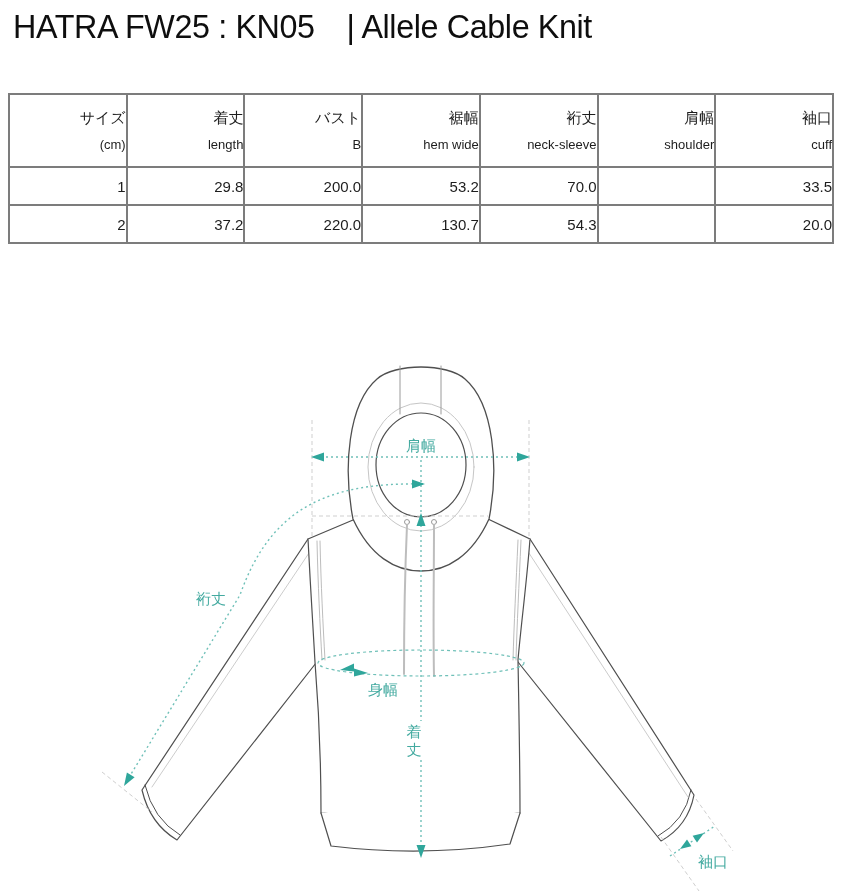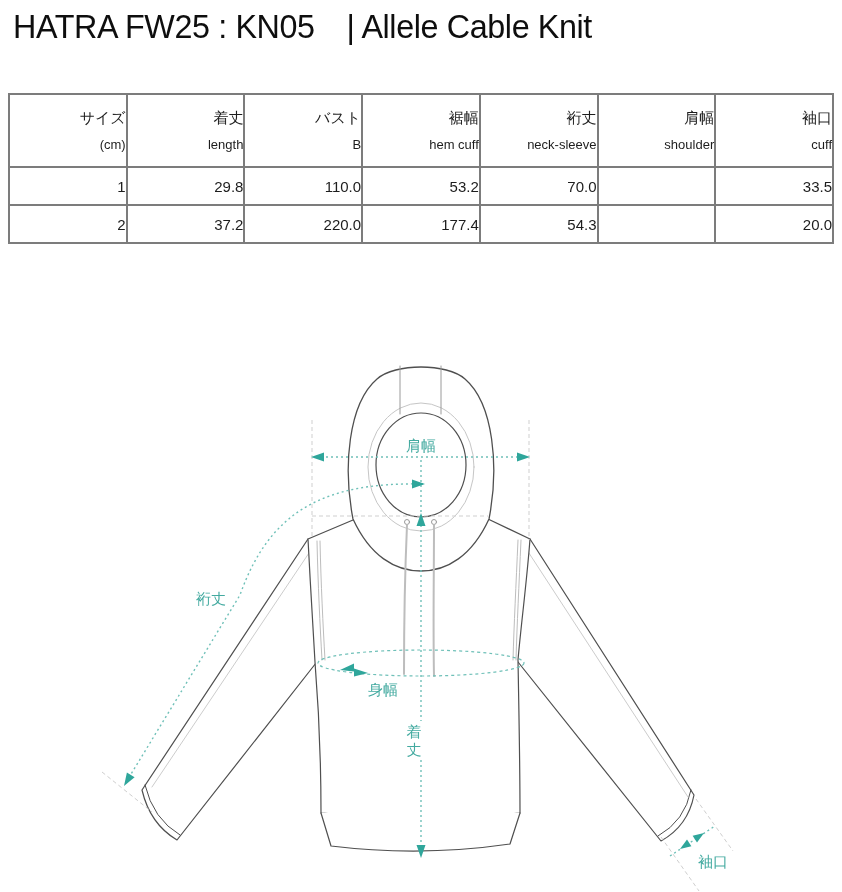--- a/index.html
+++ b/index.html
@@ -52,21 +52,21 @@
         </td>
         <td class="head">
           <div class="head-inner">
               <span class="hjp">バスト</span>
               <span class="hen">B</span>
             </div>
         </td>
         <td class="head">
           <div class="head-inner">
               <span class="hjp">裾幅</span>
-              <span class="hen">hem cuff</span>
+              <span class="hen">hem wide</span>
             </div>
         </td>
         <td class="head">
           <div class="head-inner">
               <span class="hjp">裄丈</span>
               <span class="hen">neck-sleeve</span>
             </div>
         </td>
         <td class="head">
           <div class="head-inner">
@@ -77,31 +77,31 @@
         <td class="head">
           <div class="head-inner">
               <span class="hjp">袖口</span>
               <span class="hen">cuff</span>
             </div>
         </td>
       </tr>
       <tr>
         <td class="val">1</td>
         <td class="val">29.8</td>
-        <td class="val">110.0</td>
+        <td class="val">200.0</td>
         <td class="val">53.2</td>
         <td class="val">70.0</td>
         <td class="val"></td>
         <td class="val">33.5</td>
       </tr>
       <tr>
         <td class="val">2</td>
         <td class="val">37.2</td>
         <td class="val">220.0</td>
-        <td class="val">177.4</td>
+        <td class="val">130.7</td>
         <td class="val">54.3</td>
         <td class="val"></td>
         <td class="val">20.0</td>
       </tr>
     </tbody>
   </table>
 
   <svg class="diagram" width="842" height="550" viewBox="0 342 842 550" xmlns="http://www.w3.org/2000/svg">
 
     <g stroke-linejoin="round" stroke-linecap="round">

